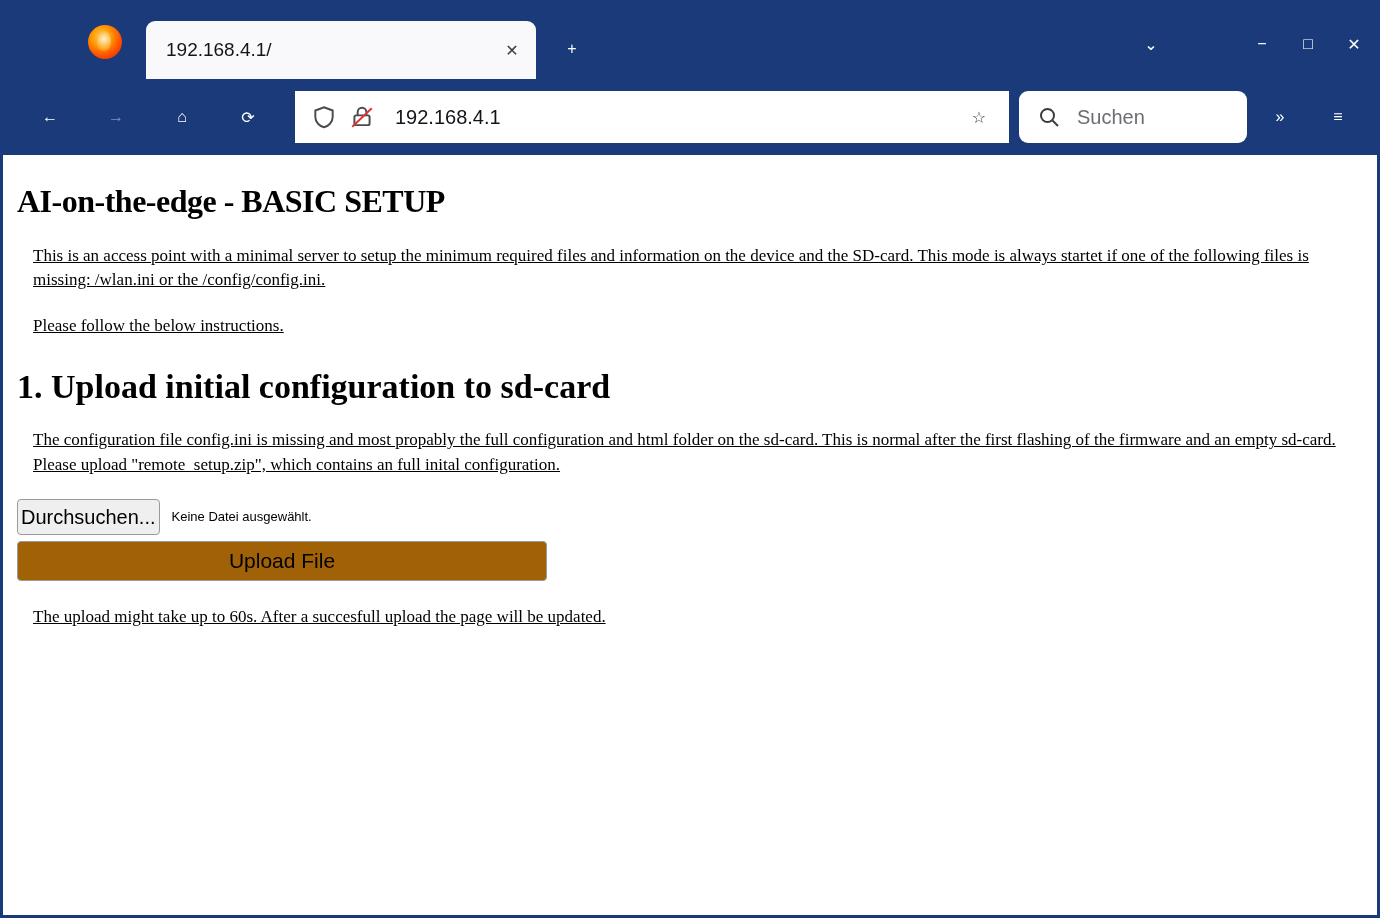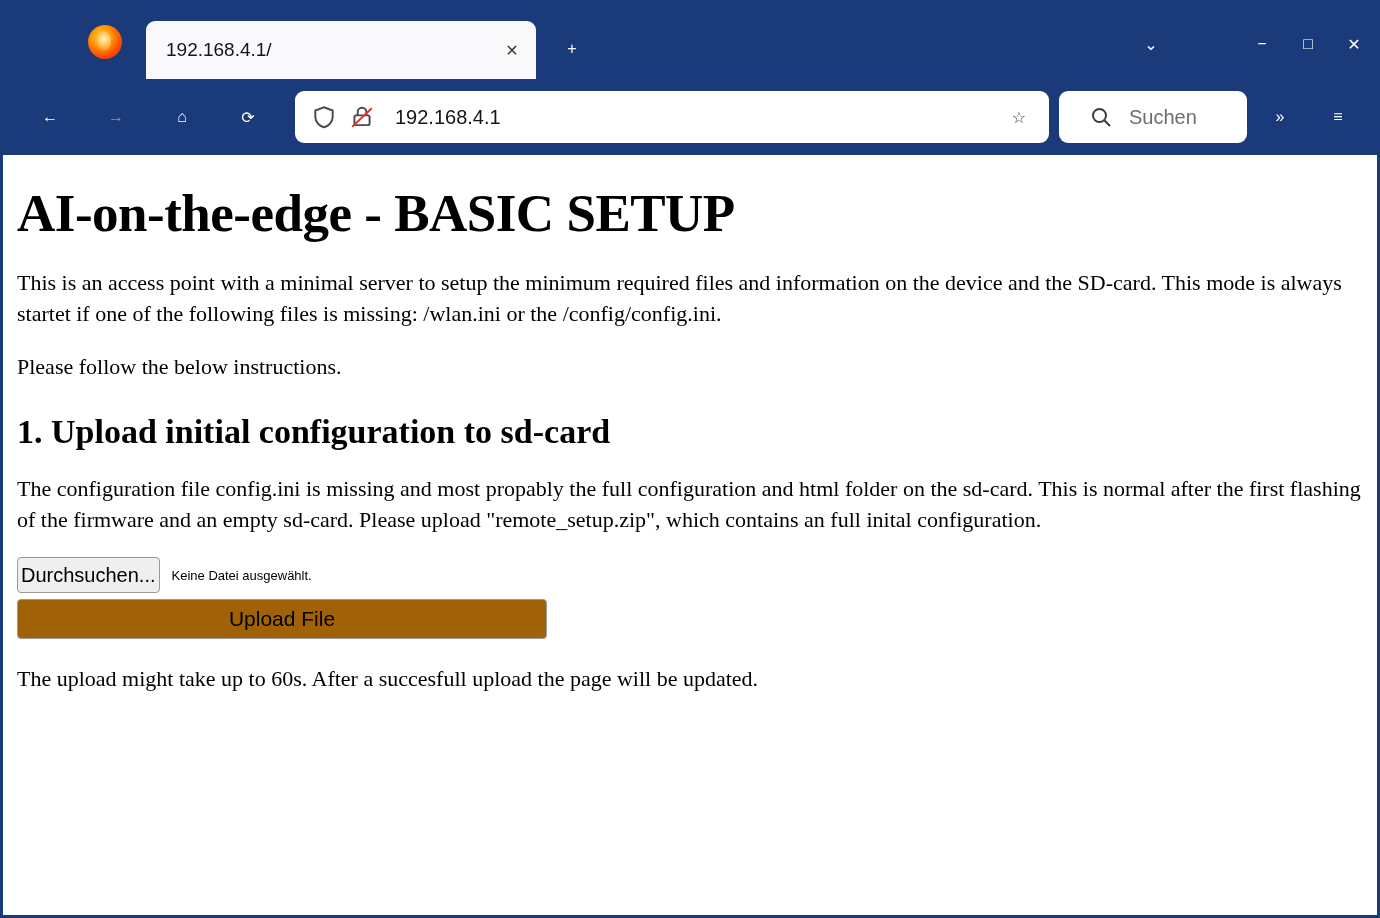--- a/index.html
+++ b/index.html
@@ -136,21 +136,21 @@
     justify-content: center;
     color: #ffffff;
     flex: 0 0 auto;
   }
   .nav-btn.disabled { color: #7d93c2; }
 
   .urlbar {
     flex: 1 1 auto;
     height: 52px;
     background: #ffffff;
-    border-radius: 9px;
+    border-radius: 0;
     display: flex;
     align-items: center;
     margin: 0 10px 0 14px;
     padding: 0 14px;
     box-sizing: border-box;
   }
   .shield-icon, .lock-icon {
     width: 30px; height: 30px;
     display: flex; align-items: center; justify-content: center;
     color: #4a4a4f;
@@ -166,27 +166,27 @@
     overflow: hidden;
   }
   .star-icon {
     width: 32px; height: 32px;
     display: flex; align-items: center; justify-content: center;
     color: #3b3b3b;
     flex: 0 0 auto;
   }
 
   .searchbar {
-    width: 188px;
+    width: 228px;
     height: 52px;
     background: #ffffff;
     border-radius: 9px;
     display: flex;
     align-items: center;
-    padding: 0 28px;
+    padding: 0 16px;
     box-sizing: border-box;
     flex: 0 0 auto;
   }
   .search-icon {
     width: 28px; height: 28px;
     display: flex; align-items: center; justify-content: center;
     color: #3b3b3b;
     flex: 0 0 auto;
   }
   .search-placeholder {
@@ -207,34 +207,35 @@
   .content {
     flex: 1 1 auto;
     background: #ffffff;
     overflow: hidden;
     padding: 0 14px;
     box-sizing: border-box;
     font-family: "Liberation Serif", serif;
     color: #000000;
   }
   .content h1 {
-    font-size: 53px;
+    font-size: 32px;
     font-weight: bold;
     margin: 28px 0 24px 0;
     letter-spacing: -0.5px;
   }
   .content h2 {
     font-size: 34px;
     font-weight: bold;
     margin: 30px 0 22px 0;
   }
   .content p {
-    font-size: 22px;
+    font-size: 17px;
     line-height: 1.42;
-    margin: 0 0 22px 0;
+    margin: 0 0 22px 16px;
+    text-decoration: underline;
   }
   .file-row {
     display: flex;
     align-items: center;
     margin: 0 0 6px 0;
   }
   .browse-btn {
     font-family: "Liberation Sans", sans-serif;
     font-size: 20px;
     color: #000000;

